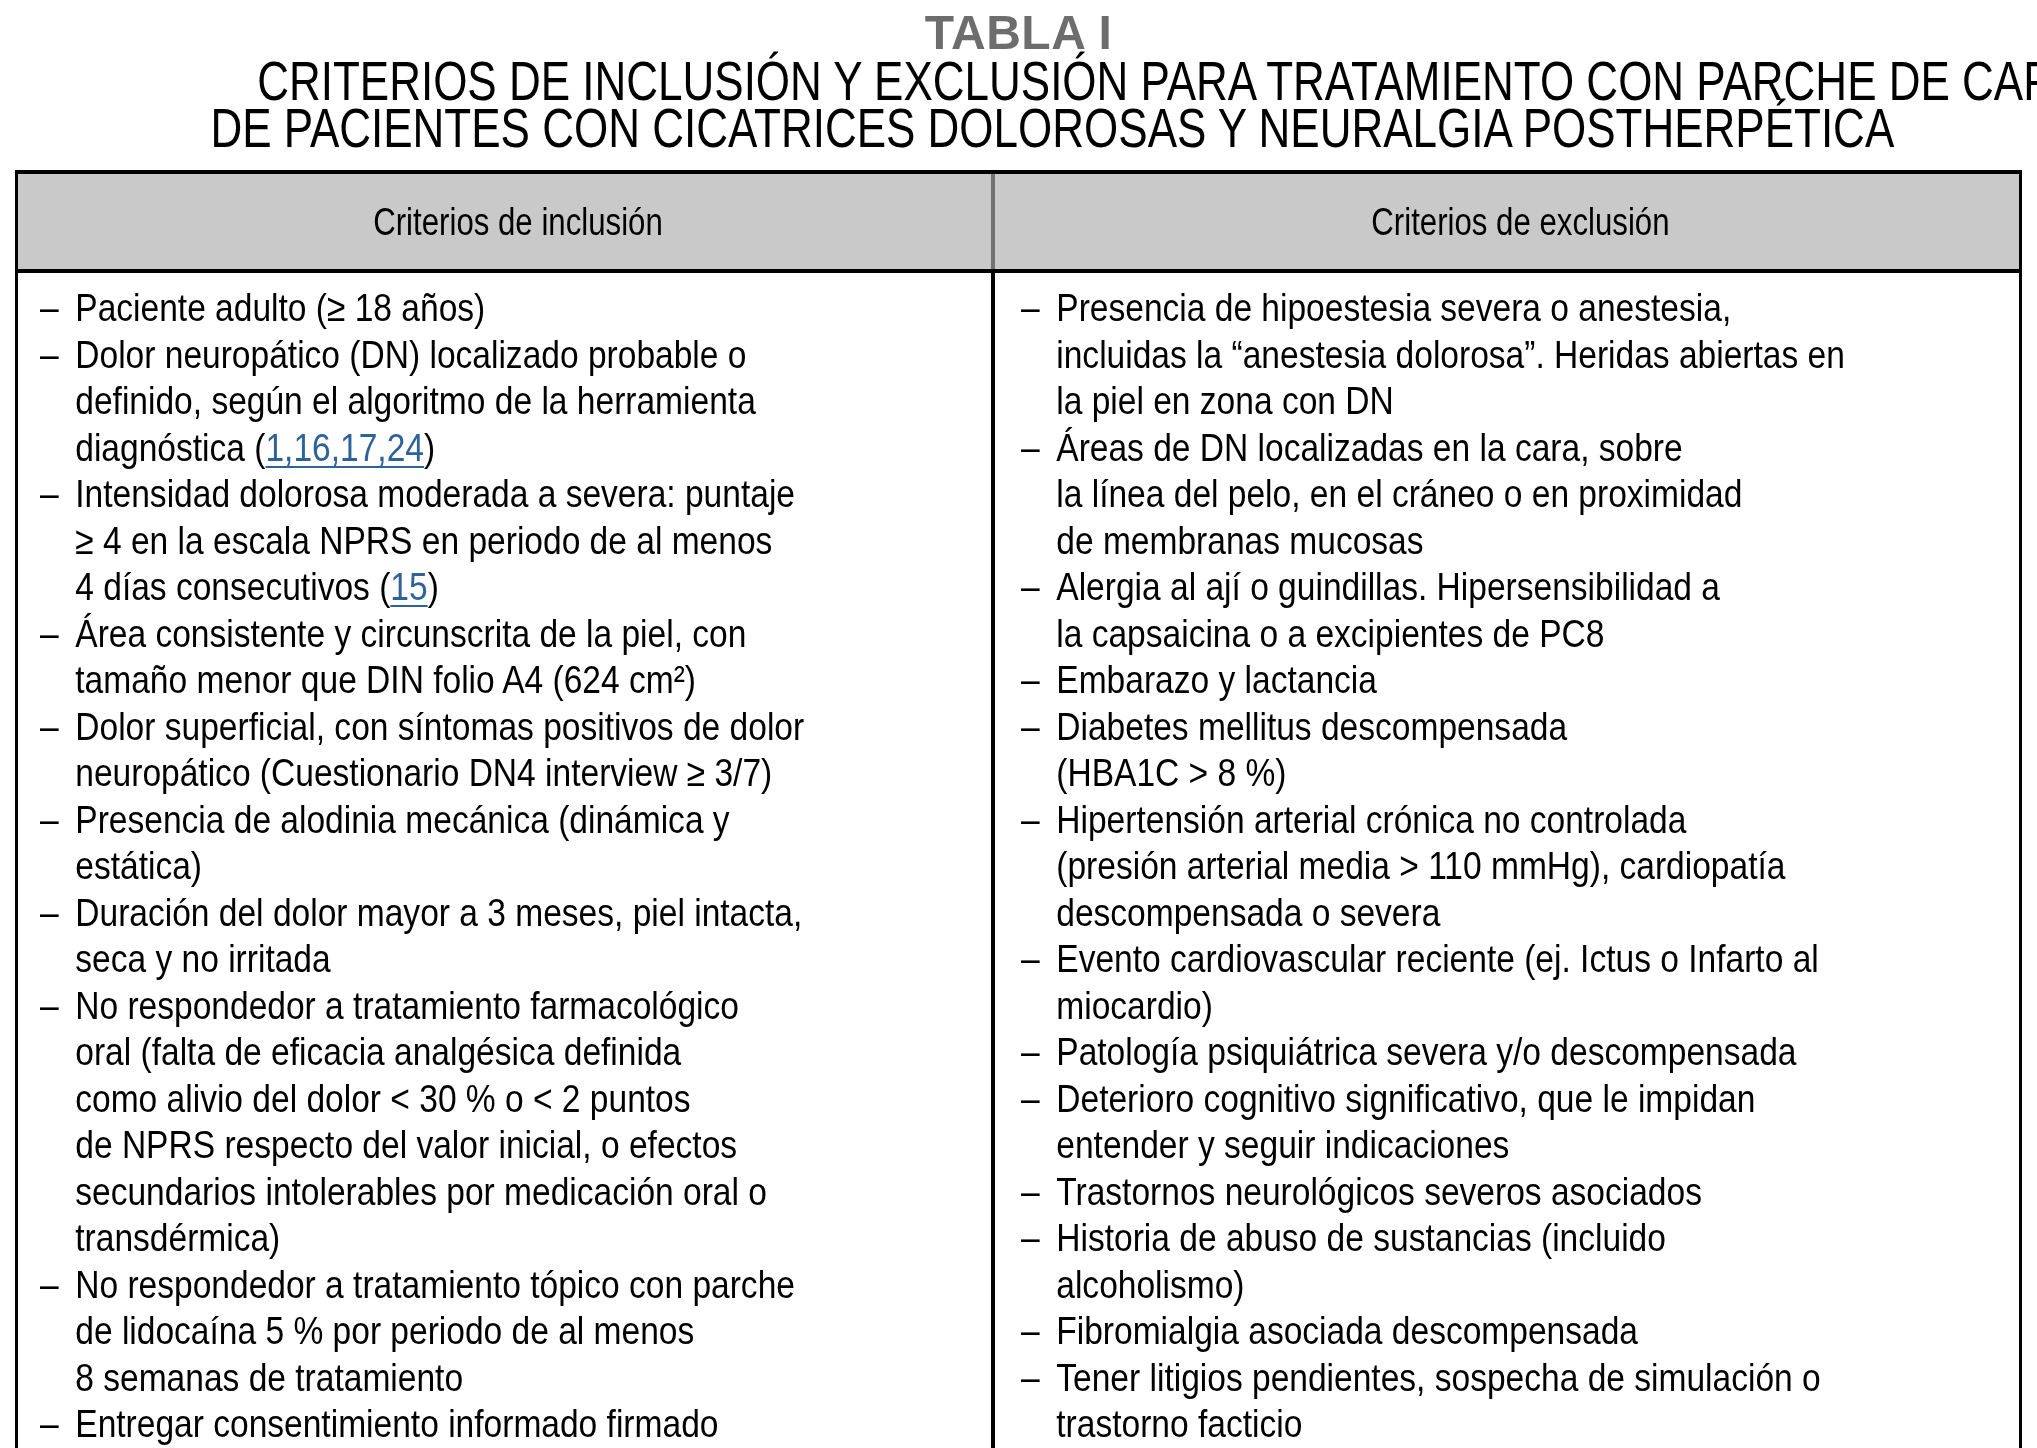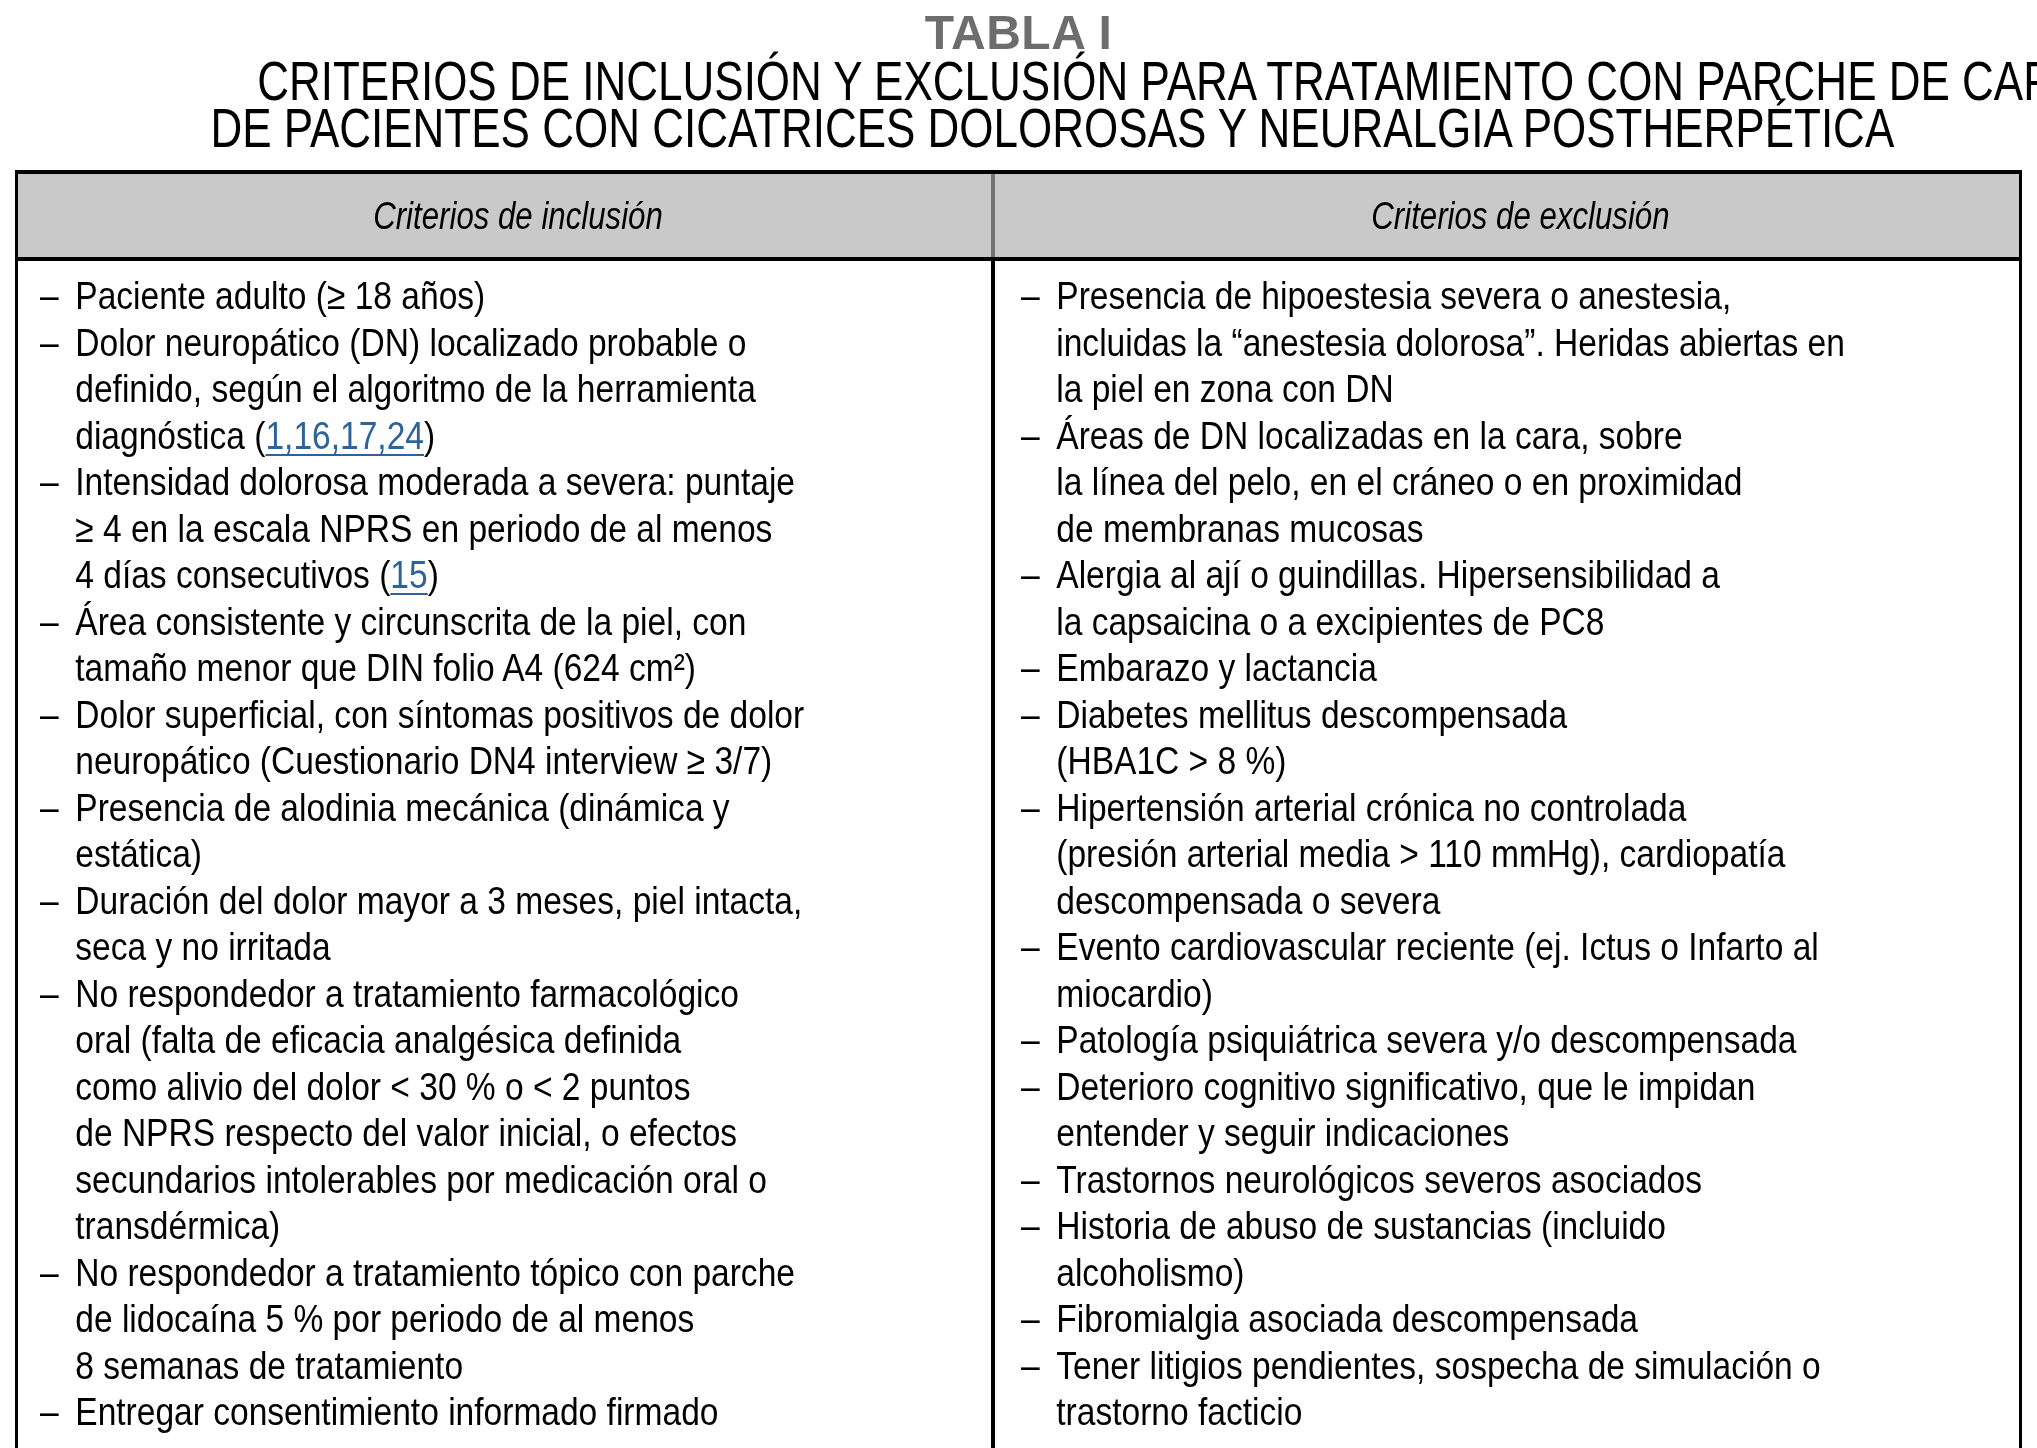--- a/index.html
+++ b/index.html
@@ -47,25 +47,24 @@
     border-top: 4px solid #000;
     border-bottom: 4px solid #000;
   }
   .thead {
     display: grid;
     grid-template-columns: 973px 1fr;
     background: #c9c9c9;
     border-bottom: 4px solid #000;
   }
   .th {
-    height: 83px;
+    height: 95px;
     display: flex;
     align-items: center;
     justify-content: center;
-    font-style: italic;
     font-size: 39px;
     padding-left: 26px;
   }
   .th.right { border-left: 4px solid #737373; }
 
   .tbody {
     display: grid;
     grid-template-columns: 973px 1fr;
   }
   .td { padding: 12px 6px 14px 22px; }

